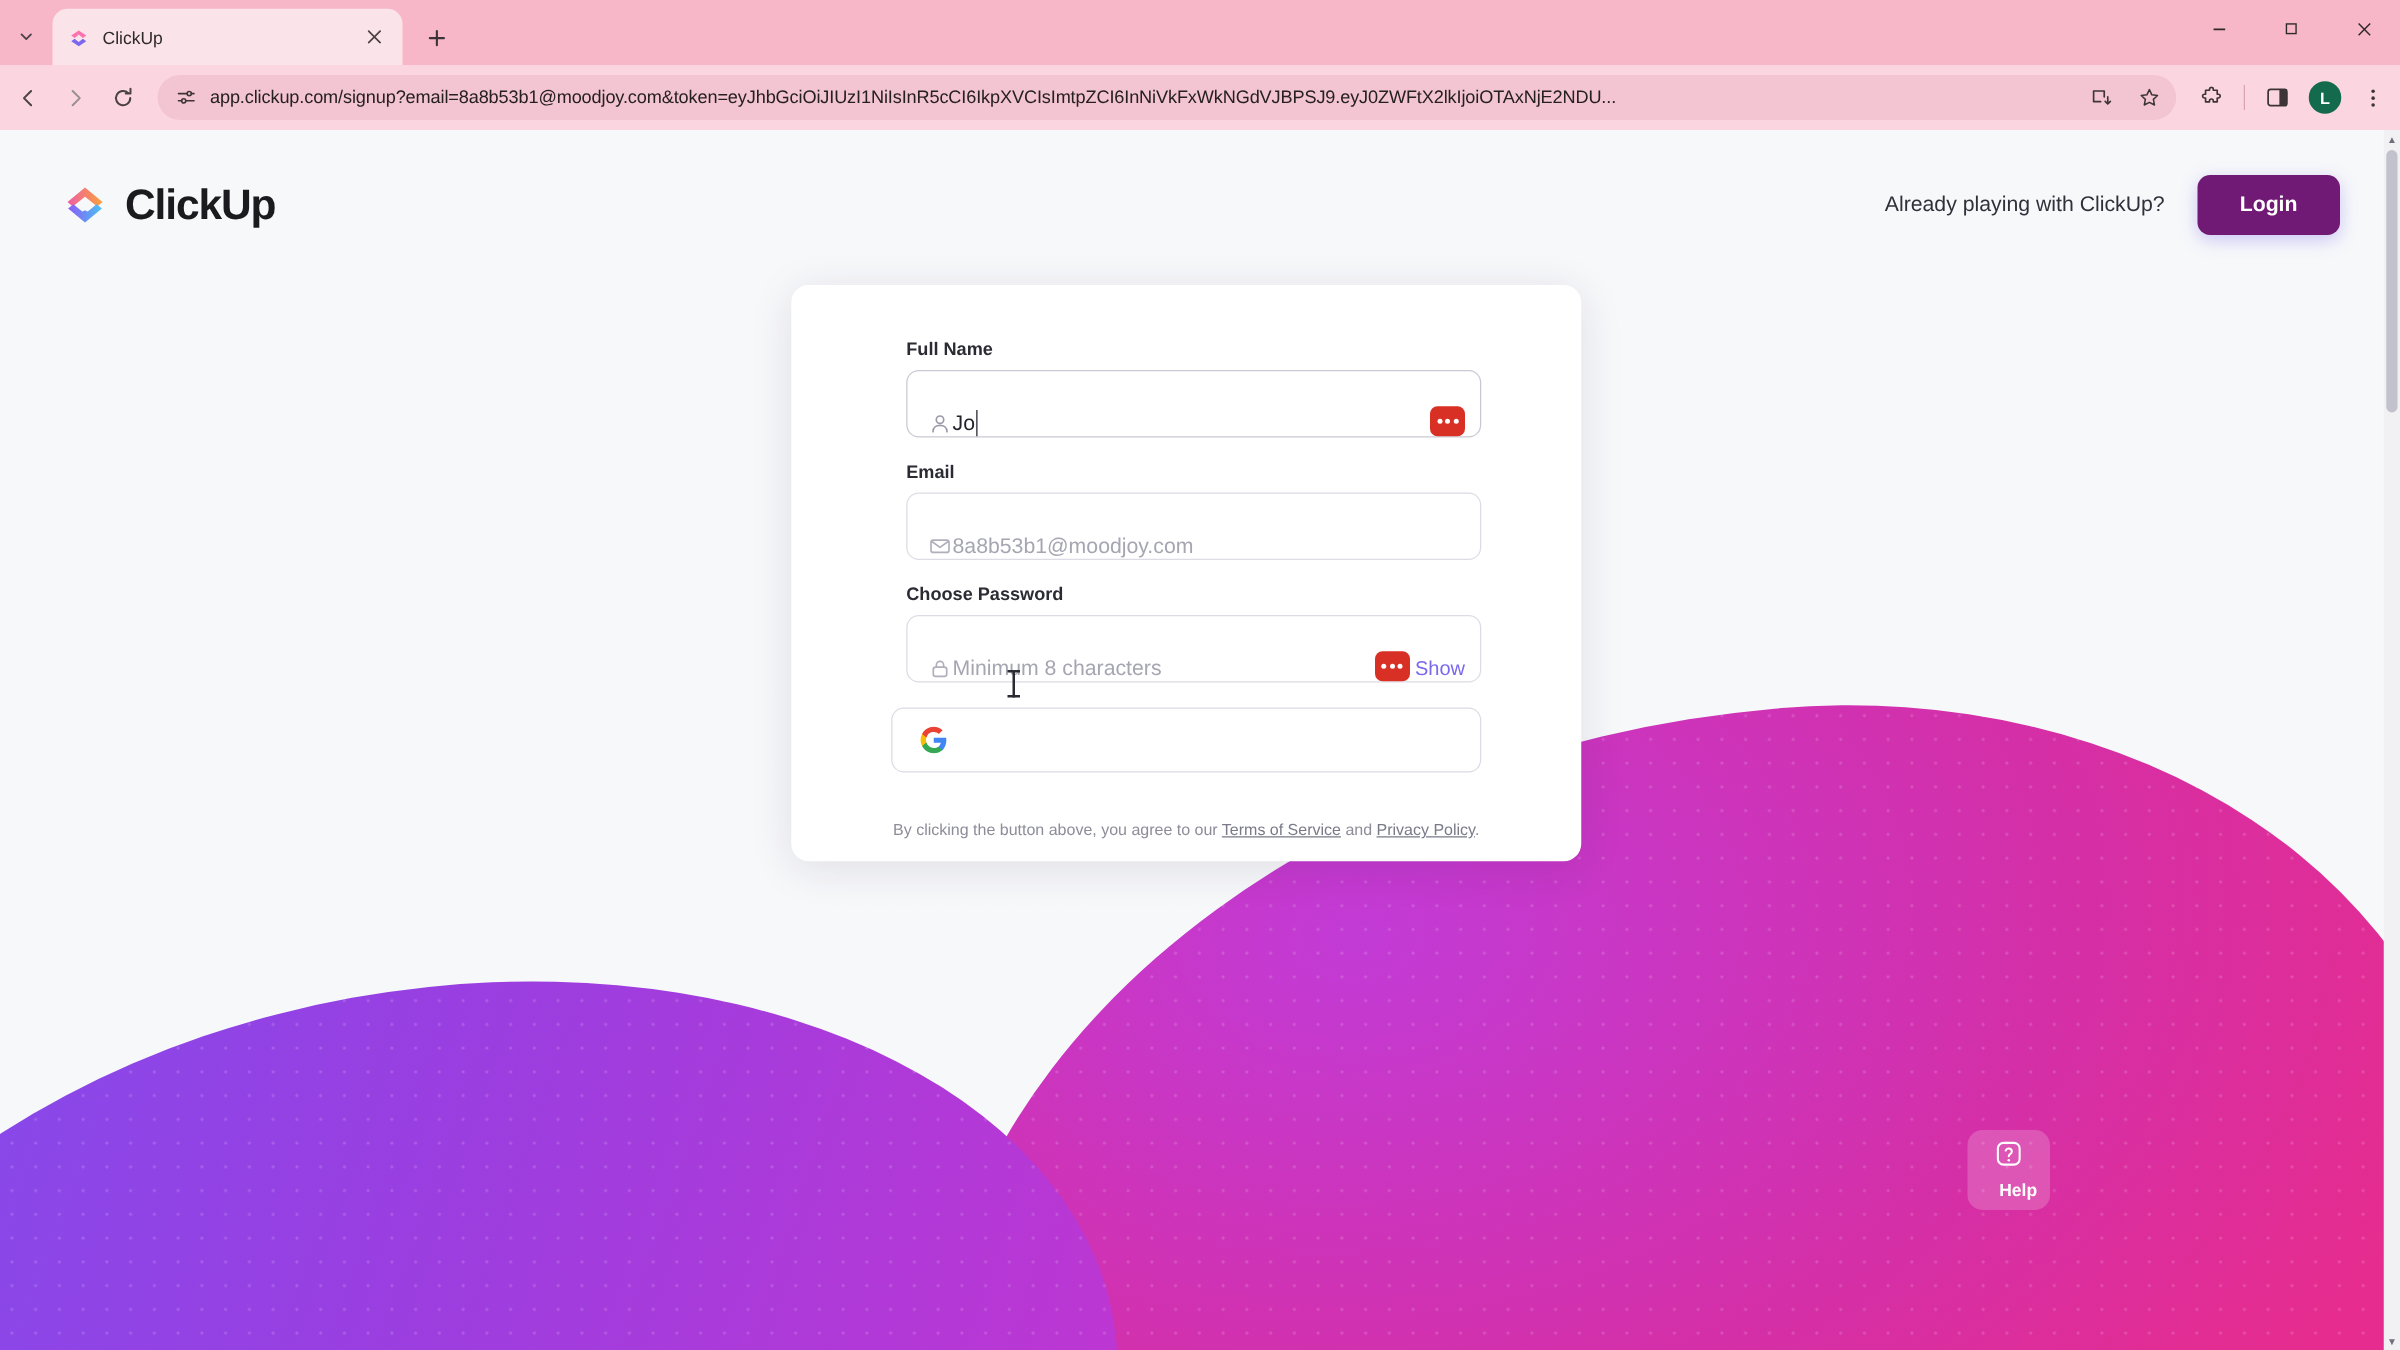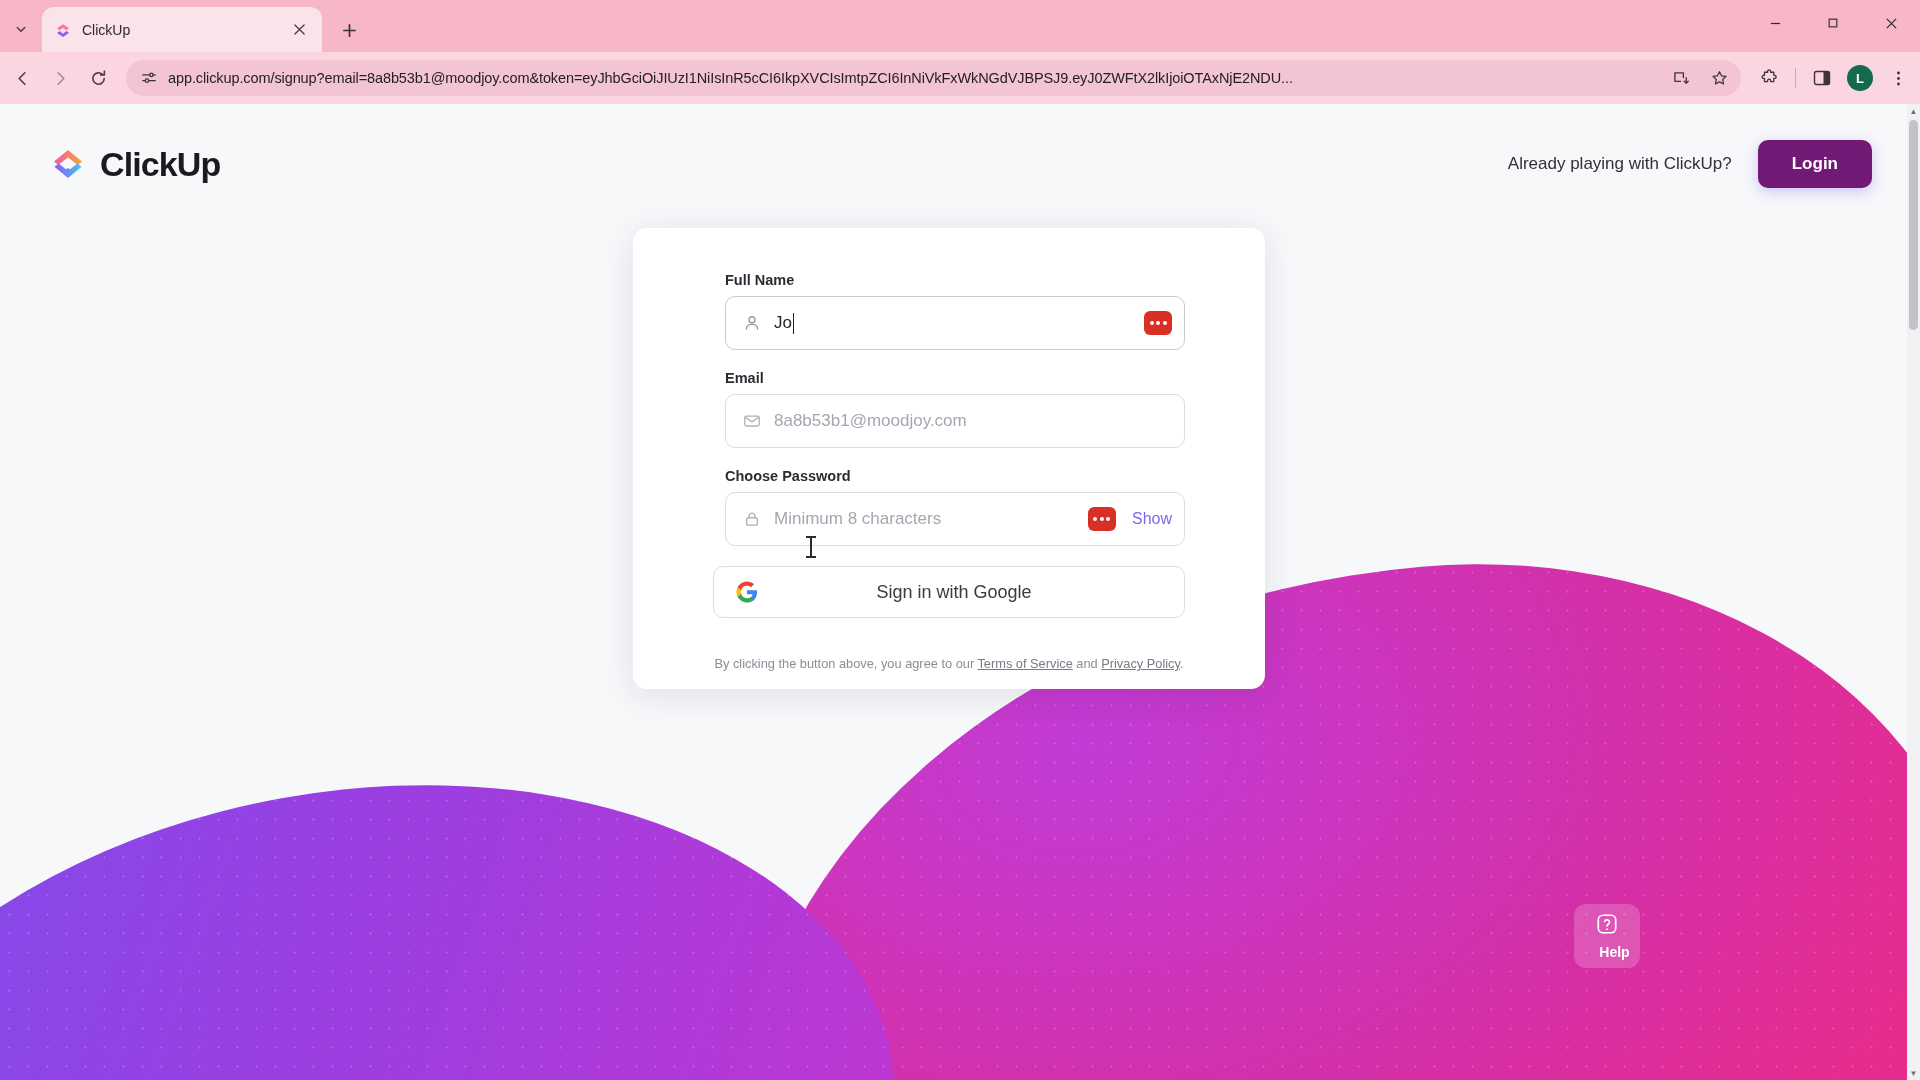--- a/index.html
+++ b/index.html
@@ -254,23 +254,22 @@
     font-size: 14.5px;
     font-weight: bold;
     color: #2b2b33;
     margin-bottom: 8px;
   }
   .input-wrap {
     height: 54px;
     border: 1px solid #dcdce4;
     border-radius: 10px;
     display: flex;
-    align-items: center;
+    align-items: flex-end;
     padding: 0 12px 0 16px;
-    gap: 12px;
     background: #fff;
   }
   .input-wrap.focused { border-color: #c9c9d4; }
   .input-icon {
     width: 20px; height: 20px;
     flex: 0 0 auto;
     display: flex; align-items: center; justify-content: center;
     color: #9a9aa8;
   }
   .input-text {
@@ -608,21 +607,20 @@
 
       <button class="btn-google">
         <span class="g-logo">
           <svg width="22" height="22" viewBox="0 0 24 24">
             <path fill="#4285F4" d="M23 12.3c0-.8-.1-1.6-.2-2.3H12v4.5h6.2a5.3 5.3 0 0 1-2.3 3.5v2.9h3.7C21.7 18.9 23 15.9 23 12.3z"></path>
             <path fill="#34A853" d="M12 23.5c3.1 0 5.7-1 7.6-2.8l-3.7-2.9c-1 .7-2.3 1.1-3.9 1.1-3 0-5.5-2-6.4-4.7H1.8v3C3.7 21 7.6 23.5 12 23.5z"></path>
             <path fill="#FBBC05" d="M5.6 14.2a6.9 6.9 0 0 1 0-4.4v-3H1.8a11.5 11.5 0 0 0 0 10.4z"></path>
             <path fill="#EA4335" d="M12 5.1c1.7 0 3.2.6 4.4 1.7l3.3-3.3C17.7 1.6 15.1.5 12 .5 7.6.5 3.7 3 1.8 6.8l3.8 3A6.8 6.8 0 0 1 12 5.1z"></path>
           </svg>
         </span>
-        <span class="btn-google-label">Sign in with Google</span>
       </button>
 
       <div class="legal">
         <span>By clicking the button above, you agree to our </span><a href="#">Terms of Service</a><span> and </span><a href="#">Privacy Policy</a><span>.</span>
       </div>
     </div>
 
     <div class="mouse-caret" style="left:810px; top:432px;"></div>
 
     <div class="help-widget">

